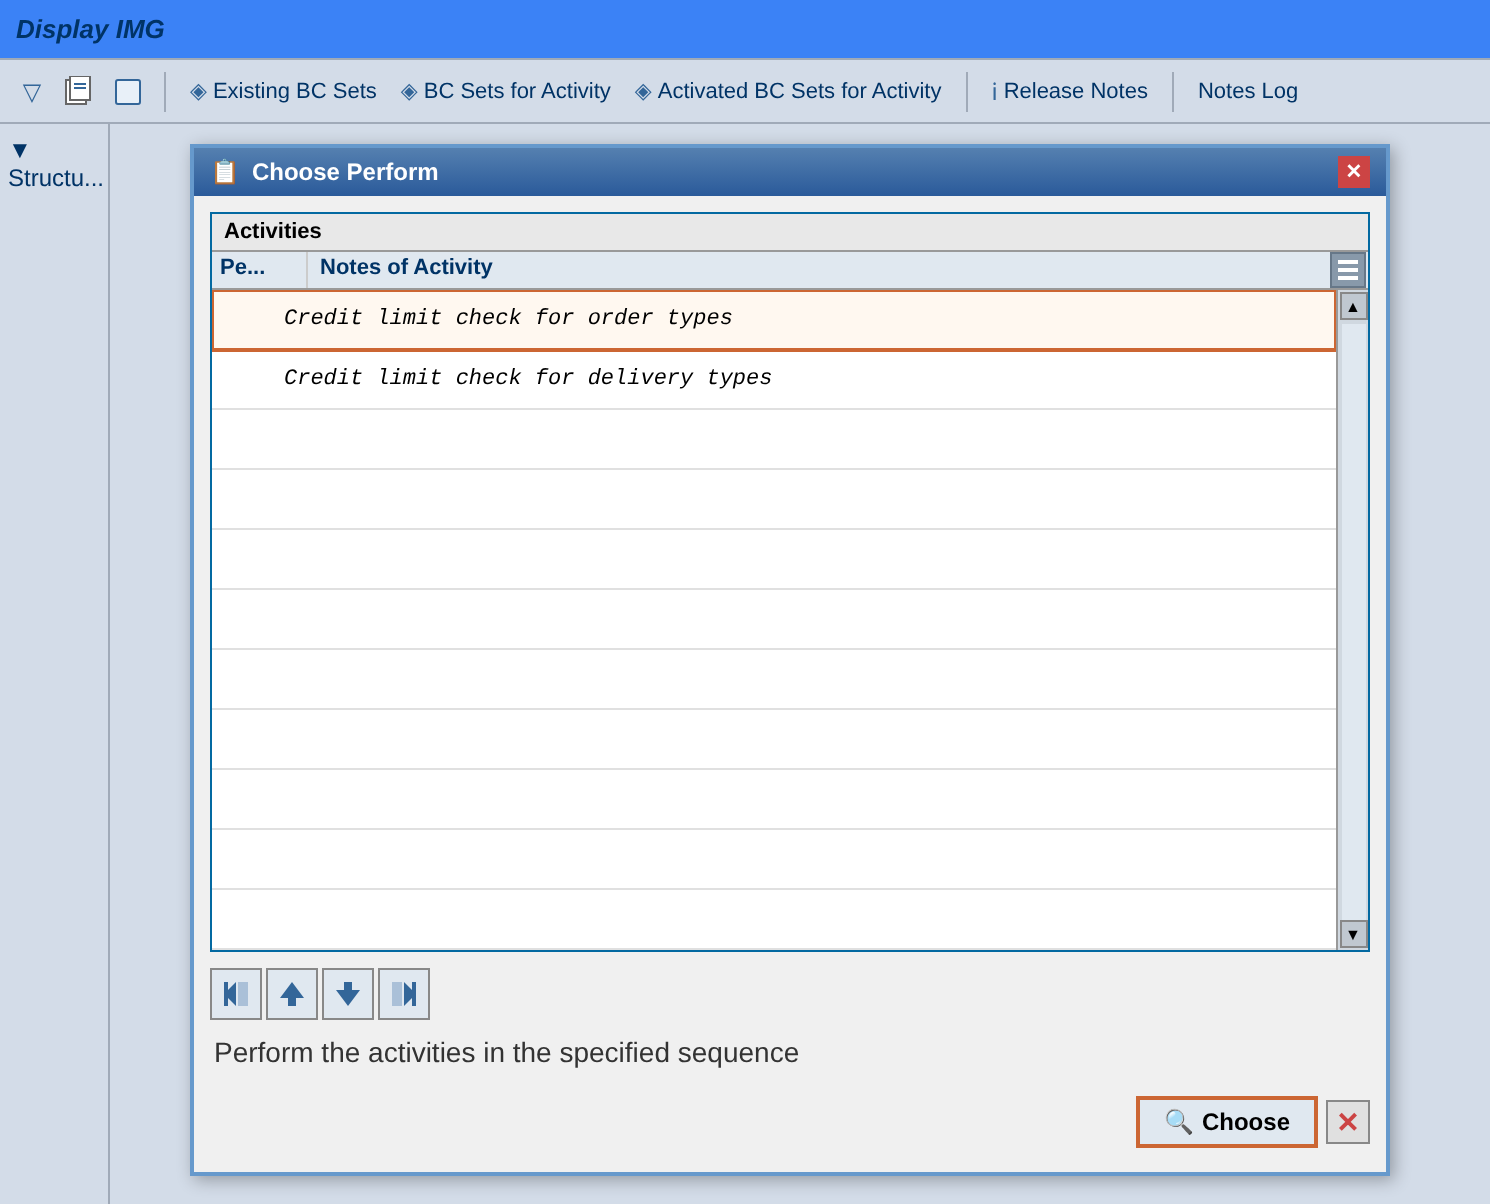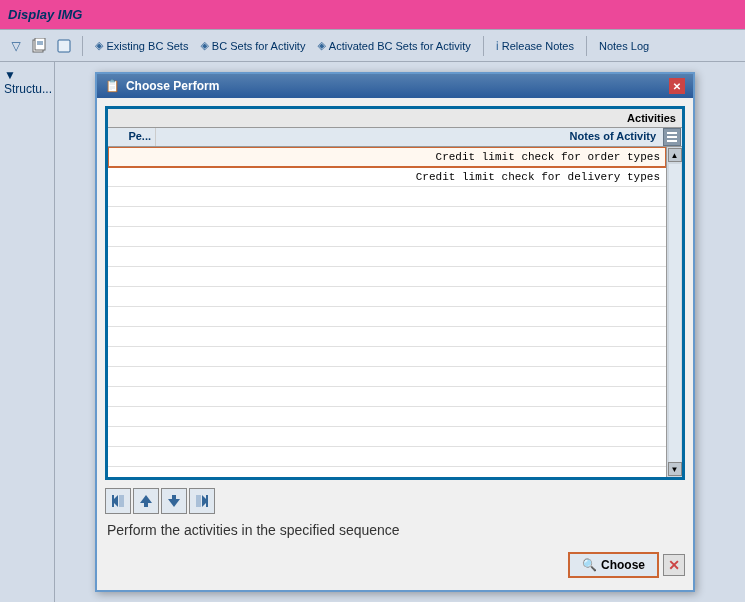--- a/index.html
+++ b/index.html
@@ -8,21 +8,21 @@
       height: 602px;
       background: #d3dce8;
       font-family: Arial, sans-serif;
       font-size: 12px;
       overflow: hidden;
       position: relative;
     }
 
     
     .top-bar {
-      background: #ec4899;
+      background: #3b82f6;
       height: 30px;
       display: flex;
       align-items: center;
       padding: 0 8px;
       border-bottom: 1px solid #a0aab8;
     }
     .top-bar-title {
       font-weight: bold;
       font-size: 13px;
       color: #003366;
@@ -133,24 +133,23 @@
       cursor: pointer;
       font-size: 10px;
       font-weight: bold;
     }
     .modal-body {
       padding: 8px;
     }
 
     
     .activities-panel {
-      border: 3px solid #0369a1;
+      border: 1px solid #0369a1;
       background: white;
       margin-bottom: 8px;
-      text-align: right;
     }
     .activities-header {
       background: #e8e8e8;
       padding: 3px 6px;
       font-weight: bold;
       font-size: 11px;
       border-bottom: 1px solid #999;
     }
     .col-header-row {
       display: flex;
@@ -185,22 +184,23 @@
       display: flex;
       height: 330px;
     }
     .table-content {
       flex: 1;
       overflow: hidden;
     }
     .table-row {
       display: flex;
       border-bottom: 1px solid #e0e0e0;
-      height: 20px;
-      align-items: center;
+      height: 30px;
+      align-items: center;
+      font-style: italic;
     }
     .table-row.selected {
       outline: 2px solid #cc6633;
       outline-offset: -1px;
       background: #fff8f0;
     }
     .table-row.selected .row-name {
       color: #000;
     }
     .row-pe {

